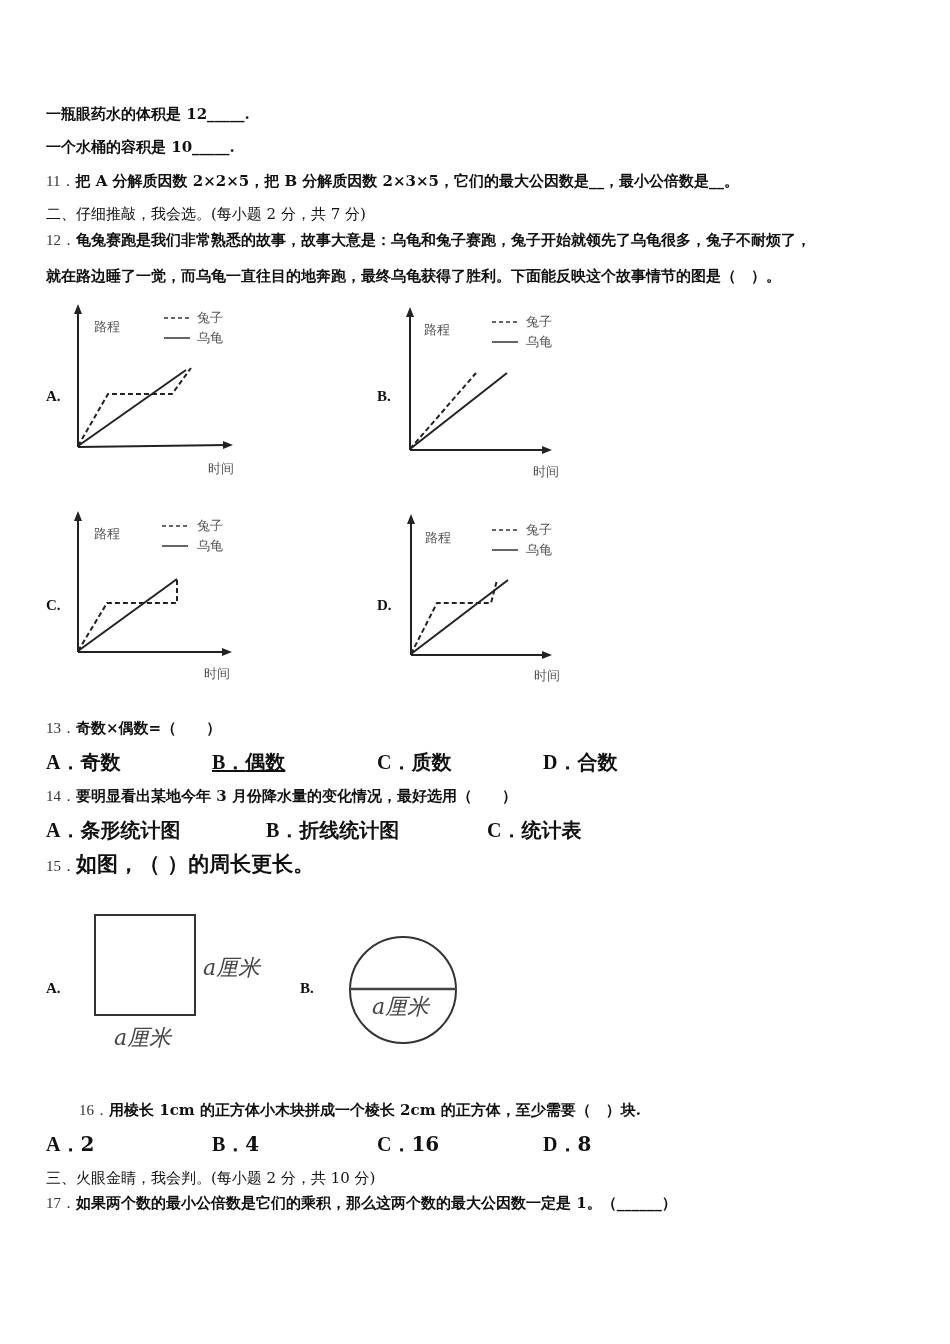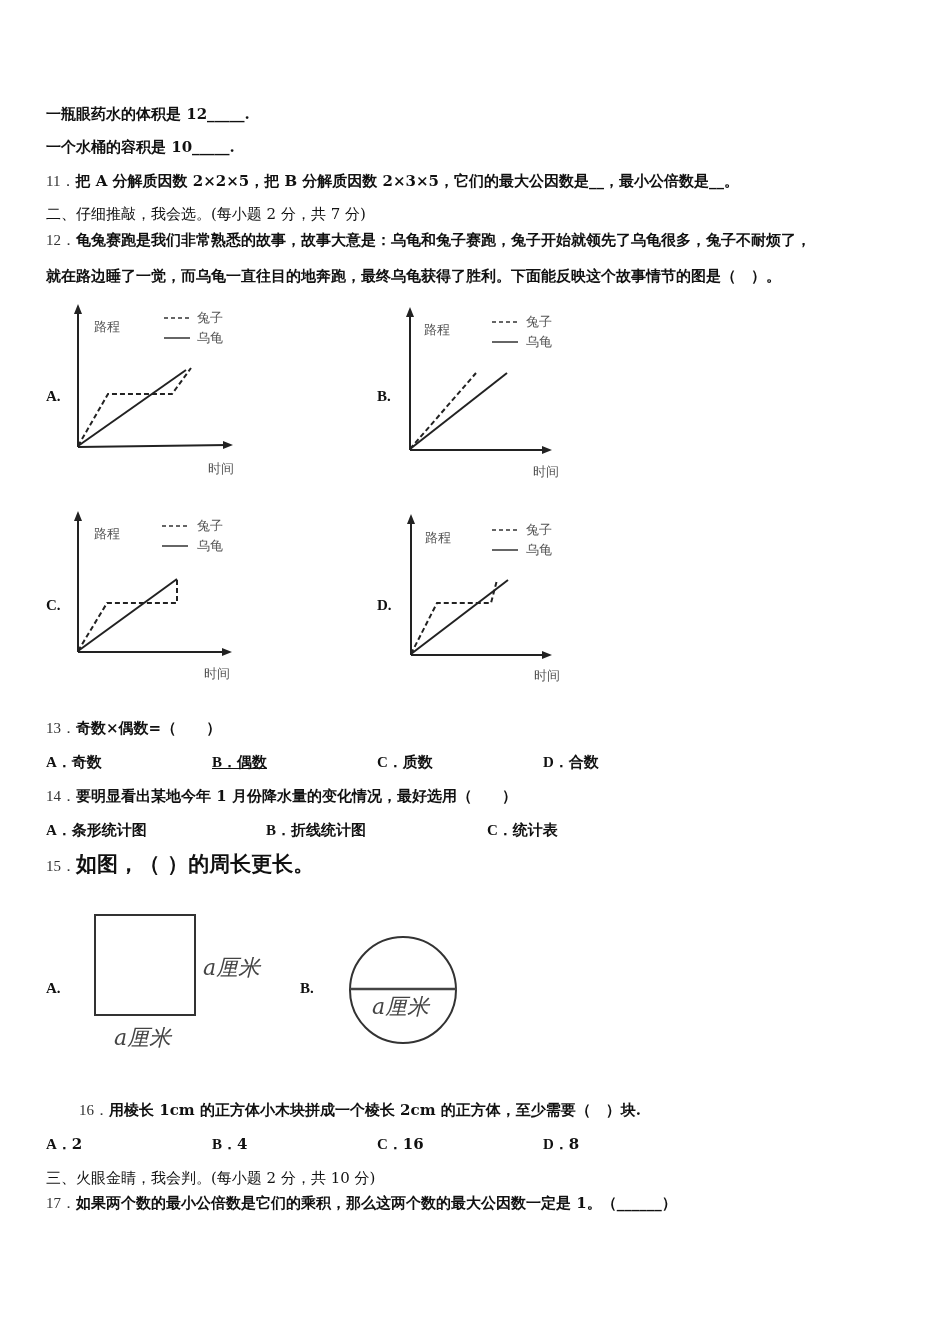--- a/index.html
+++ b/index.html
@@ -6,21 +6,21 @@
     body {
       width: 950px; height: 1344px; position: relative; overflow: hidden;
       font-family: "DejaVu Serif", "Liberation Serif", serif;
       color: #111;
     }
     .line {
       position: absolute; left: 46px; font-size: 15px; line-height: 20px;
       white-space: nowrap; font-weight: bold;
     }
     .qnum { font-weight: normal; color: #333; font-family: "Liberation Serif", serif; }
-    .opt { position: absolute; font-size: 15px; line-height: 20px; font-weight: bold; white-space: nowrap; text-align: center; }
+    .opt { position: absolute; font-size: 20px; line-height: 20px; font-weight: bold; white-space: nowrap; text-align: center; }
     .opt .lbl { font-family: "Liberation Serif", serif; font-weight: bold; }
     .bigq { font-size: 21px; line-height: 28px; }
     .graph { position: absolute; }
     .graph svg { display: block; }
     .graph-label { position: absolute; font-size: 15px; font-weight: bold; font-family: "Liberation Serif", serif; }
     .fig { position: absolute; }
   </style>
 </head>
 <body>
 
@@ -109,21 +109,21 @@
 
 <div class="line" style="top:718px;">
   <span class="qnum">13．</span><span>奇数×偶数=（　　）</span>
 </div>
 <div class="opt" style="left:46px; top:752px;"><span class="lbl">A．</span><span>奇数</span></div>
 <div class="opt" style="left:212px; top:752px;text-decoration:underline;"><span class="lbl">B．</span><span>偶数</span></div>
 <div class="opt" style="left:377px; top:752px;"><span class="lbl">C．</span><span>质数</span></div>
 <div class="opt" style="left:543px; top:752px;"><span class="lbl">D．</span><span>合数</span></div>
 
 <div class="line" style="top:786px;">
-  <span class="qnum">14．</span><span>要明显看出某地今年 1 月份降水量的变化情况，最好选用（　　）</span>
+  <span class="qnum">14．</span><span>要明显看出某地今年 3 月份降水量的变化情况，最好选用（　　）</span>
 </div>
 <div class="opt" style="left:46px; top:820px;"><span class="lbl">A．</span><span>条形统计图</span></div>
 <div class="opt" style="left:266px; top:820px;"><span class="lbl">B．</span><span>折线统计图</span></div>
 <div class="opt" style="left:487px; top:820px;"><span class="lbl">C．</span><span>统计表</span></div>
 
 <div class="line" style="top:850px;">
   <span class="qnum" style="font-size:15px;">15．</span><span class="bigq">如图，（ ）的周长更长。</span>
 </div>
 
 <div class="graph-label" style="left:46px; top:980px;">A.</div>

